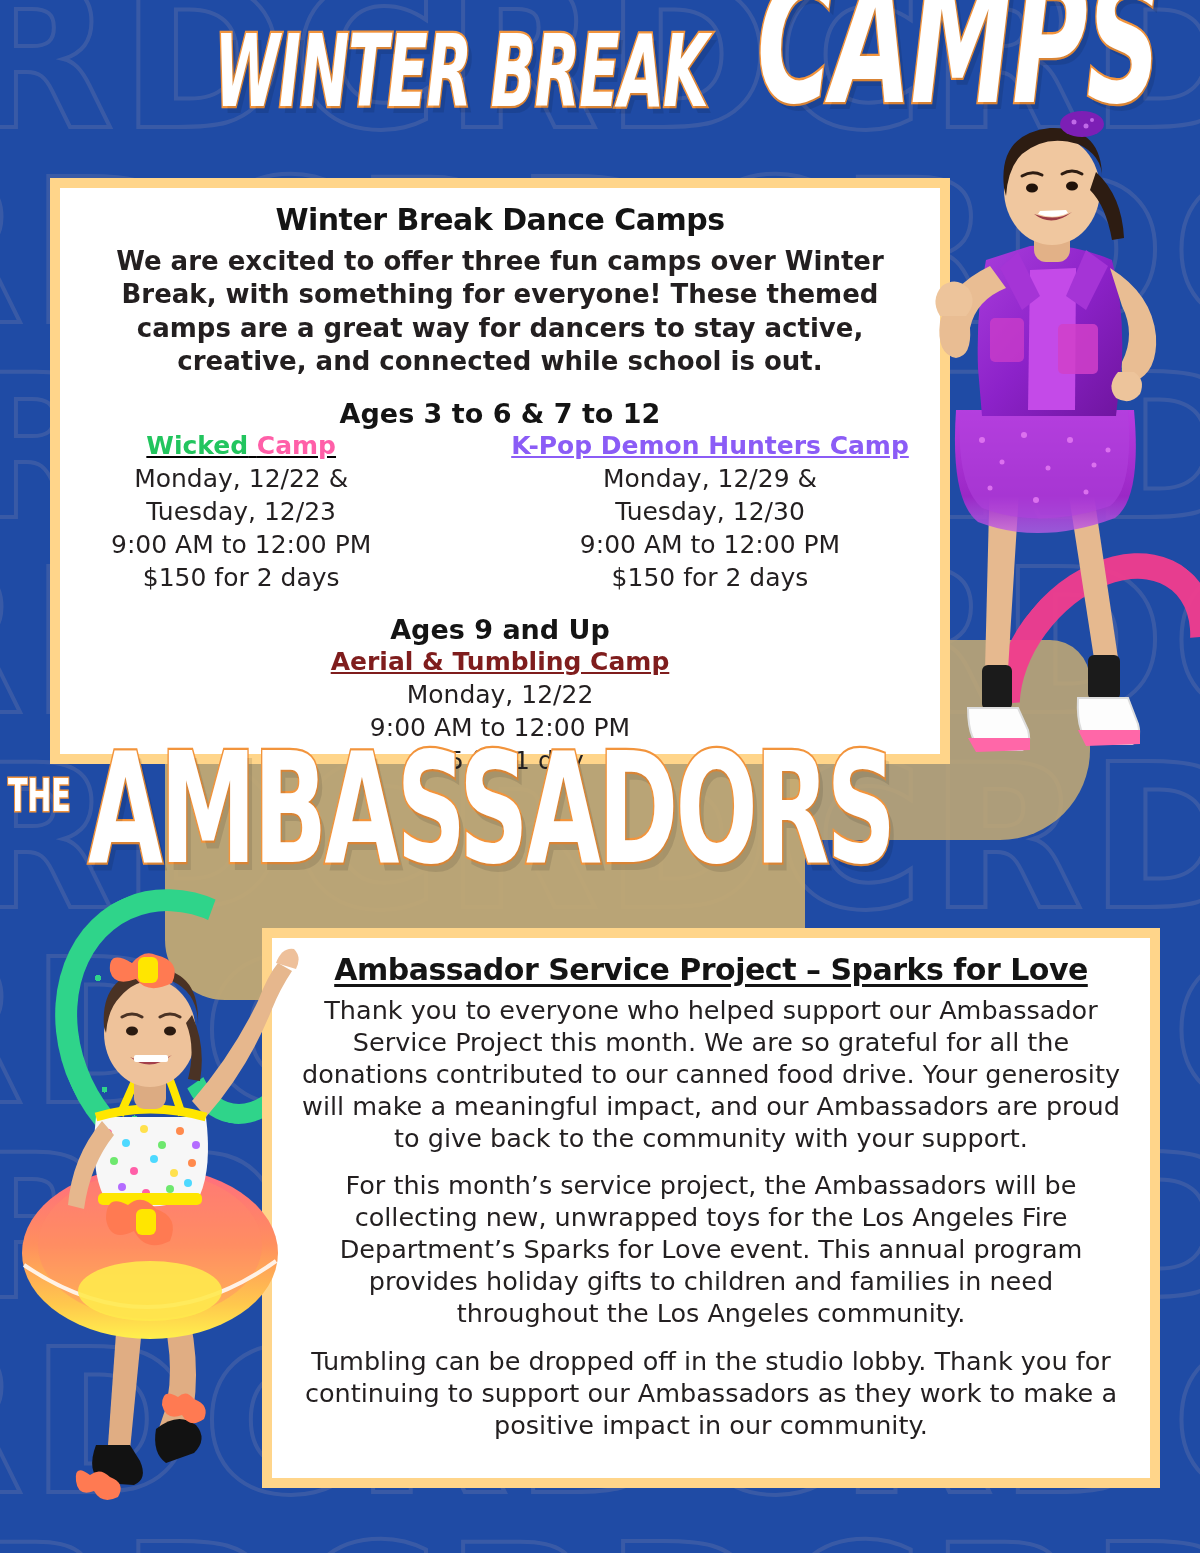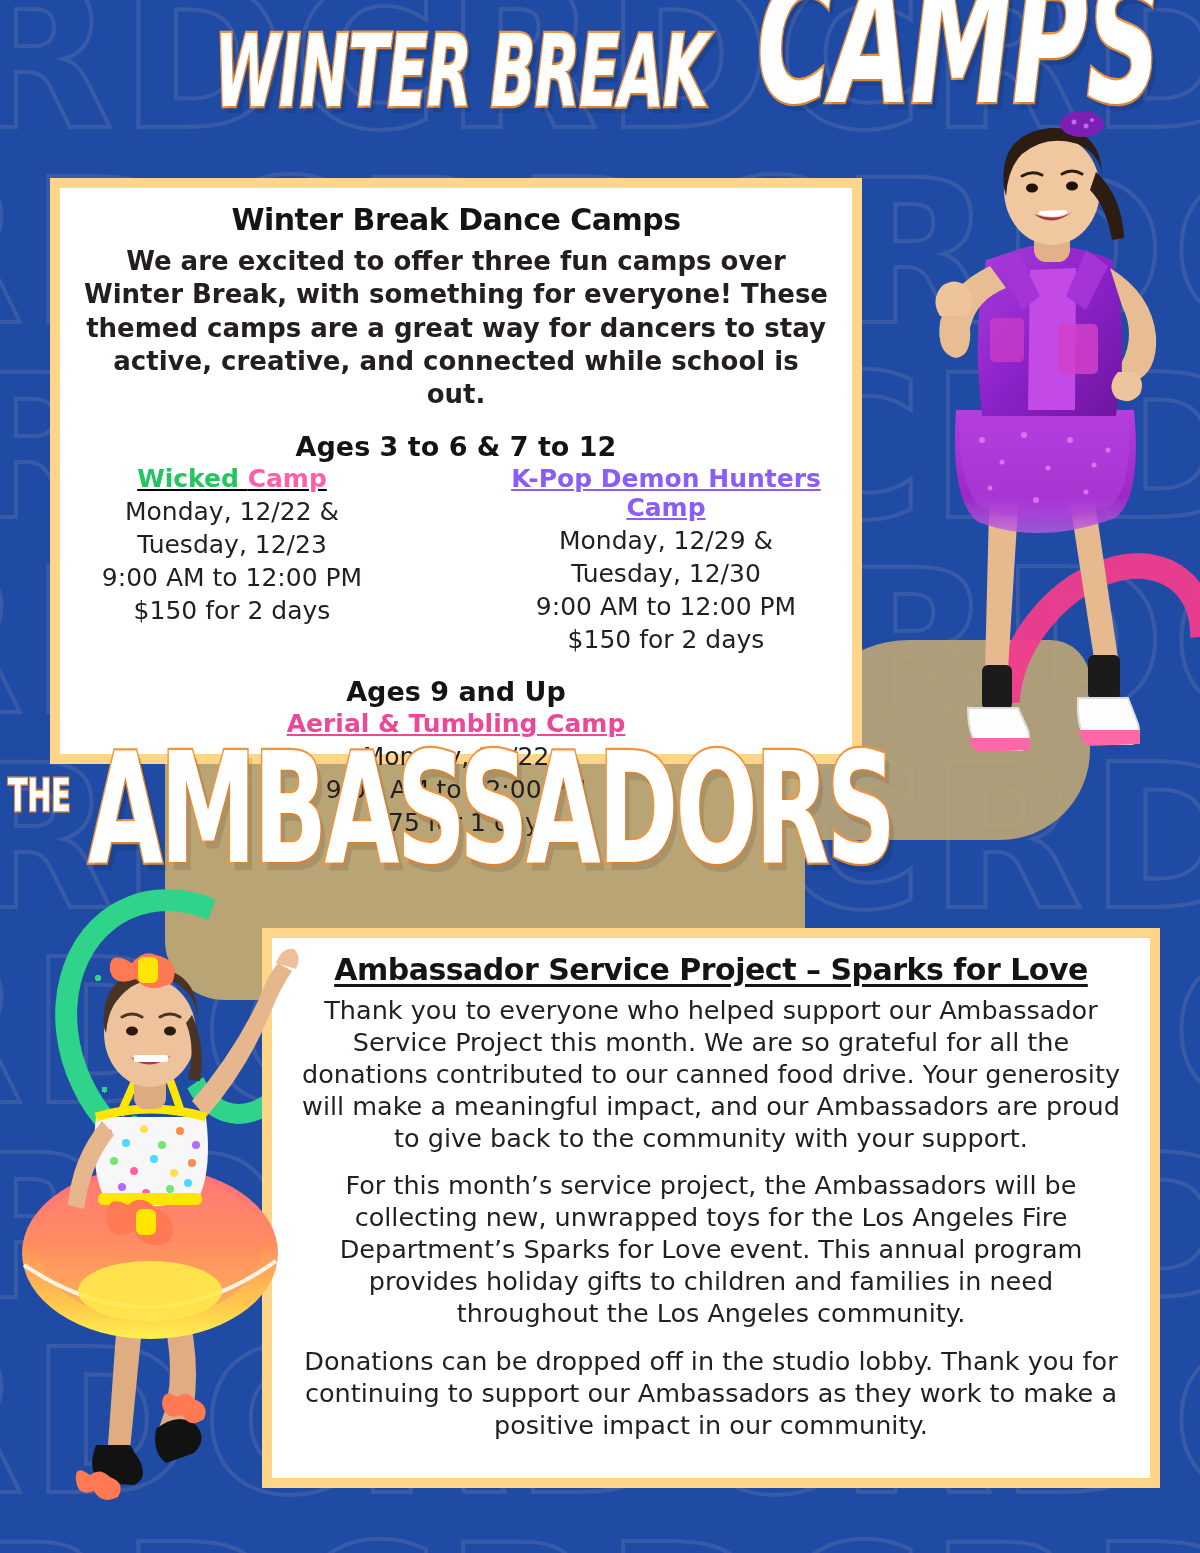--- a/index.html
+++ b/index.html
@@ -180,21 +180,21 @@
   .card-inner {
     background: #fff;
     width: 100%;
     height: 100%;
     padding: 14px 22px 18px;
     text-align: center;
   }
 
   #camps-card {
     left: 50px; top: 178px;
-    width: 812px; height: 586px;
+    width: 900px; height: 586px;
   }
   #amb-card {
     left: 262px; top: 928px;
     width: 898px; height: 560px;
   }
 
   
   .card-title {
     font-family: "DejaVu Sans", sans-serif;
     font-weight: 700;
@@ -243,21 +243,21 @@
   }
   .camp-line {
     font-family: "DejaVu Sans", sans-serif;
     font-size: 25px;
     color: #231f20;
     line-height: 1.32;
   }
   .c-green  { color: #22c55e; }
   .c-pink   { color: #ff5fa8; }
   .c-purple { color: #8b5cf6; }
-  .c-red    { color: #ec4899; }
+  .c-red    { color: #7f1d1d; }
 
   
   .dancer { position: absolute; z-index: 7; }
 
   
   #dancer-top { left: 890px; top: 110px; width: 300px; height: 700px; }
   
   #dancer-bottom { left: 10px; top: 905px; width: 290px; height: 620px; }
 </style>
 </head>
@@ -331,21 +331,21 @@
 
 <div id="amb-headline">
   <span class="ah-small">THE</span><span class="ah-big">AMBASSADORS</span>
 </div>
 
 <div class="card" id="amb-card">
   <div class="card-inner">
     <div class="card-title underlined">Ambassador Service Project – Sparks for Love</div>
     <div class="amb-body">Thank you to everyone who helped support our Ambassador Service Project this month. We are so grateful for all the donations contributed to our canned food drive. Your generosity will make a meaningful impact, and our Ambassadors are proud to give back to the community with your support.</div>
     <div class="amb-body">For this month’s service project, the Ambassadors will be collecting new, unwrapped toys for the Los Angeles Fire Department’s Sparks for Love event. This annual program provides holiday gifts to children and families in need throughout the Los Angeles community.</div>
-    <div class="amb-body">Donations can be dropped off in the studio lobby. Thank you for continuing to support our Ambassadors as they work to make a positive impact in our community.</div>
+    <div class="amb-body">Tumbling can be dropped off in the studio lobby. Thank you for continuing to support our Ambassadors as they work to make a positive impact in our community.</div>
   </div>
 </div>
 
 <svg class="dancer" id="dancer-top" viewBox="0 0 300 700">
   <defs>
     <linearGradient id="purpVest" x1="0" y1="0" x2="1" y2="1">
       <stop offset="0%" stop-color="#a93ddb"></stop>
       <stop offset="50%" stop-color="#8c22c9"></stop>
       <stop offset="100%" stop-color="#6f159f"></stop>
     </linearGradient>

